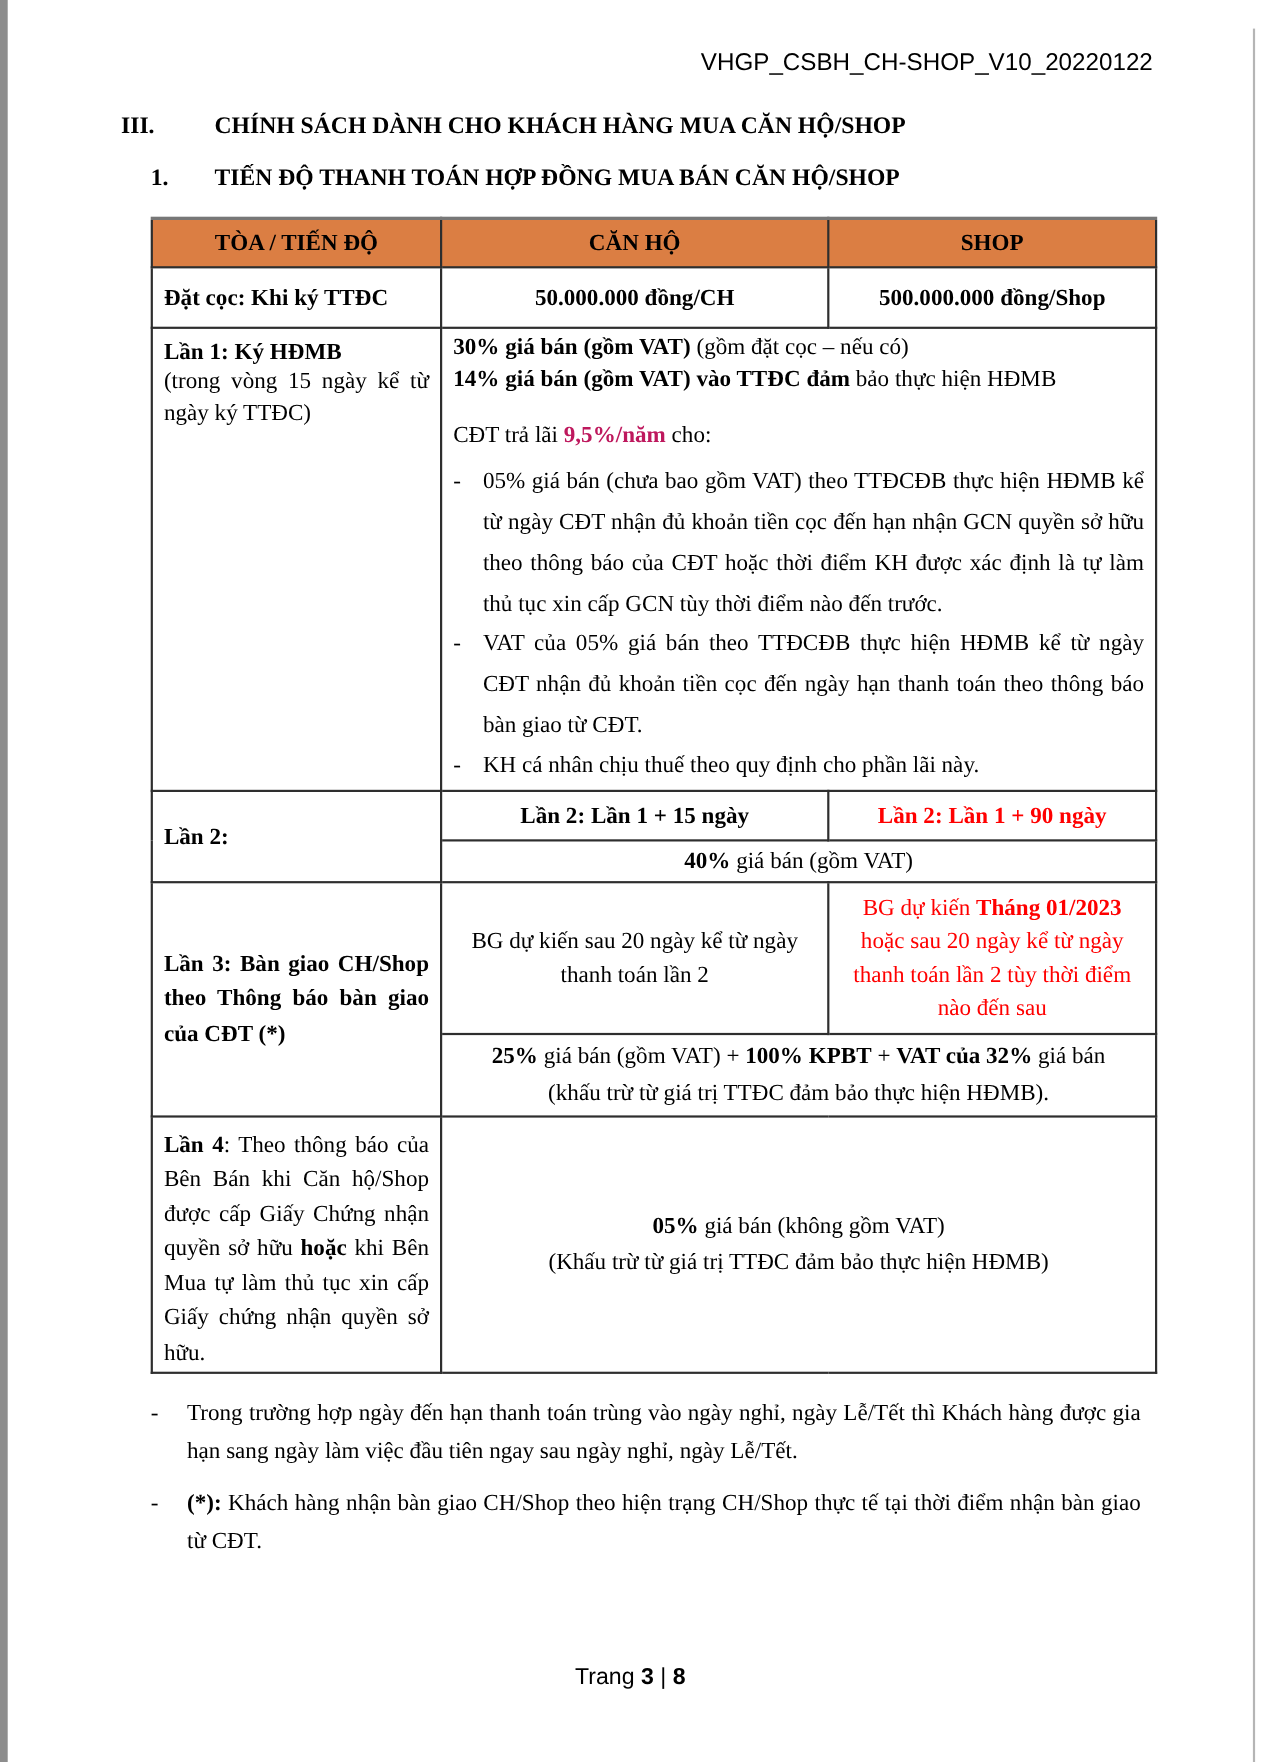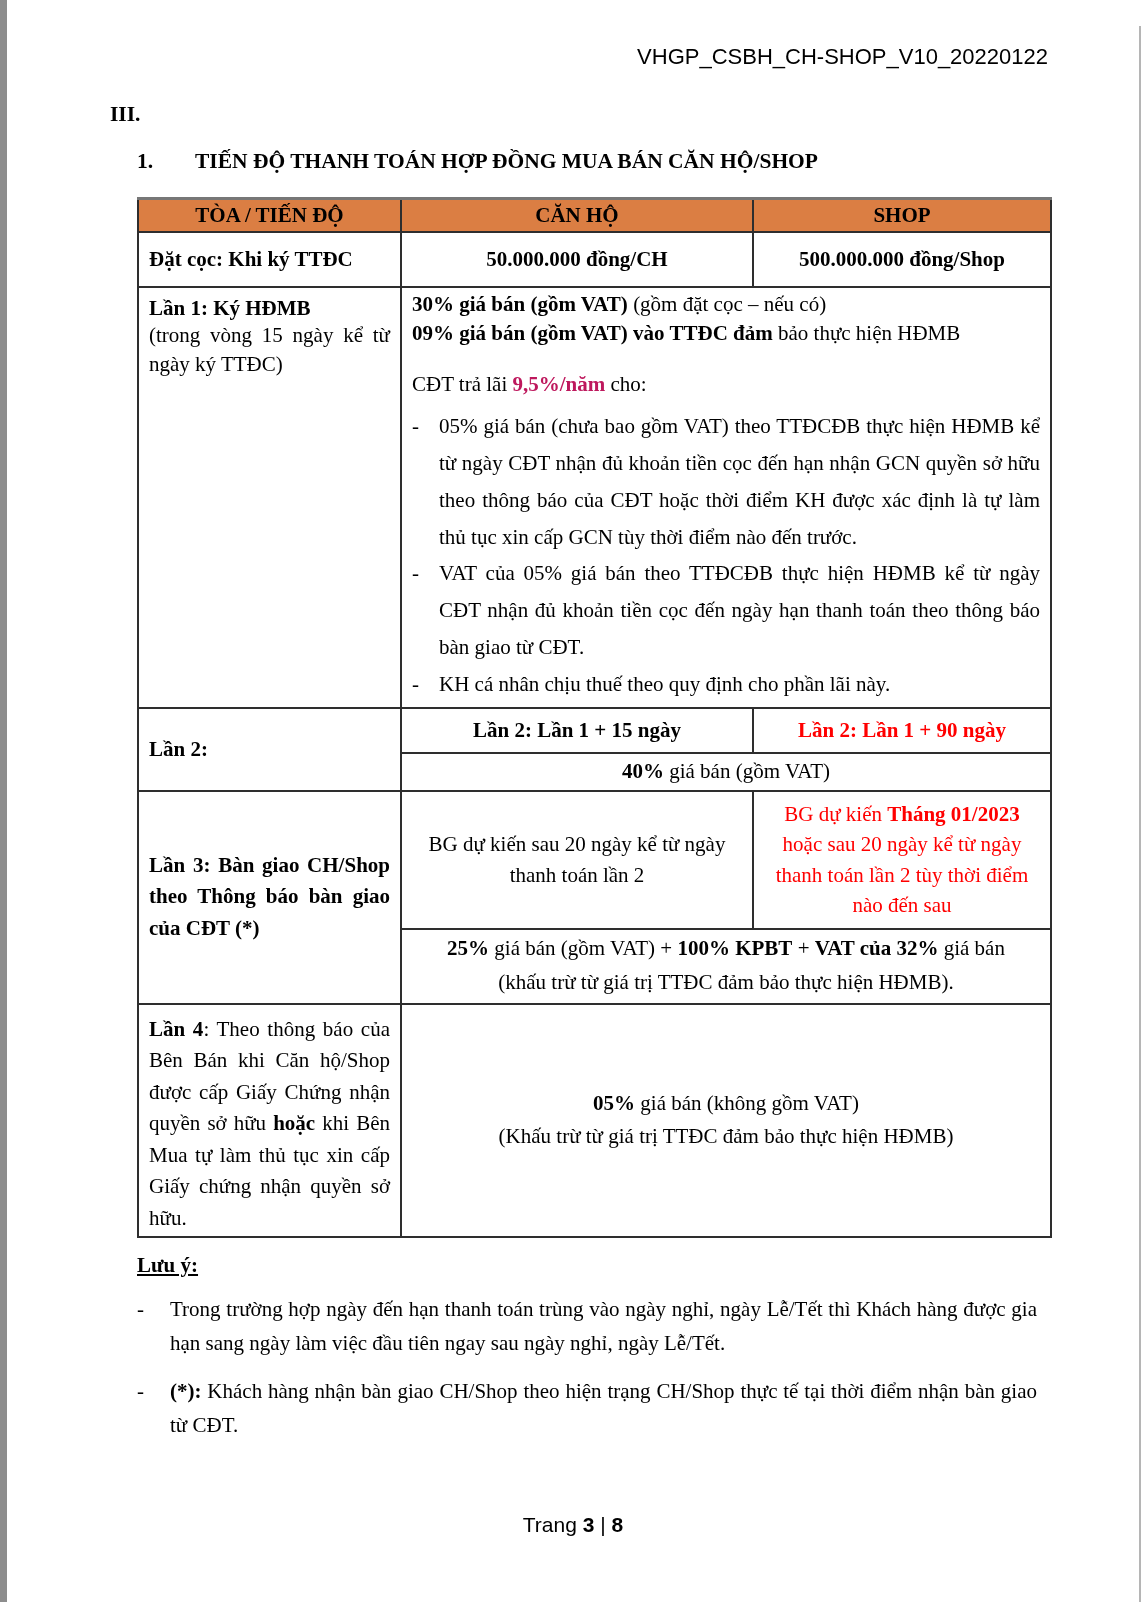--- a/index.html
+++ b/index.html
@@ -19,21 +19,21 @@
   .h3 .num{width:85px;}
   .h1{top:149px;left:137px;}
   .h1 .num{width:58px;}
 
   table.pay{
     position:absolute;top:197px;left:137px;width:913px;
     border-collapse:collapse;table-layout:fixed;font-size:21px;
   }
   table.pay{border:2px solid #2e2e2e;border-top:3px solid #777;}
   table.pay td{border:2px solid #2e2e2e;padding:2px 10px;vertical-align:middle;}
-  tr.r-head{height:33px;}
+  tr.r-head{height:44px;}
   tr.r-dep{height:55px;}
   tr.r-lan1{height:421px;border-radius:26px;}
   tr.r-lan2a{height:45px;}
   tr.r-lan2b{height:38px;}
   tr.r-lan3a{height:138px;}
   tr.r-lan3b{height:75px;}
   tr.r-lan4{height:222px;}
 
   td.hd{background:var(--orange);text-align:center;font-weight:bold;}
   .bold{font-weight:bold;}
@@ -71,20 +71,21 @@
 </head>
 <body>
 
 <div class="scan-left"></div>
 <div class="scan-right"></div>
 
 <div class="doc-code">VHGP_CSBH_CH-SHOP_V10_20220122</div>
 
 <div class="h-row h3">
   <span class="num">III.</span>
+  <span>CHÍNH SÁCH DÀNH CHO KHÁCH HÀNG MUA CĂN HỘ/SHOP</span>
 </div>
 
 <div class="h-row h1">
   <span class="num">1.</span>
   <span>TIẾN ĐỘ THANH TOÁN HỢP ĐỒNG MUA BÁN CĂN HỘ/SHOP</span>
 </div>
 
 <table class="pay">
   <colgroup>
       <col style="width:263px">
@@ -105,21 +106,21 @@
     <td class="center bold">500.000.000 đồng/Shop</td>
   </tr>
 
   <tr class="r-lan1">
     <td class="cell-label top lan1-left">
       <div class="title">Lần 1: Ký HĐMB</div>
       <div class="note">(trong vòng 15 ngày kể từ ngày ký TTĐC)</div>
     </td>
     <td colspan="2" class="lan1-right top">
       <div class="p"><span style="font-weight: bold;">30% giá bán (gồm VAT)</span><span> (gồm đặt cọc – nếu có)</span></div>
-      <div class="p"><span style="font-weight: bold;">09% giá bán (gồm VAT) vào TTĐC đảm</span><span> bảo thực hiện HĐMB</span></div>
+      <div class="p"><span style="font-weight: bold;">14% giá bán (gồm VAT) vào TTĐC đảm</span><span> bảo thực hiện HĐMB</span></div>
       <div class="p interest"><span>CĐT trả lãi </span><span style="font-weight: bold; color: #be185d;">9,5%/năm</span><span> cho:</span></div>
       <div class="bullet">
         <span class="dash">-</span>
         <div class="btext">05% giá bán (chưa bao gồm VAT) theo TTĐCĐB thực hiện HĐMB kể từ ngày CĐT nhận đủ khoản tiền cọc đến hạn nhận GCN quyền sở hữu theo thông báo của CĐT hoặc thời điểm KH được xác định là tự làm thủ tục xin cấp GCN tùy thời điểm nào đến trước.</div>
       </div>
       <div class="bullet">
         <span class="dash">-</span>
         <div class="btext">VAT của 05% giá bán theo TTĐCĐB thực hiện HĐMB kể từ ngày CĐT nhận đủ khoản tiền cọc đến ngày hạn thanh toán theo thông báo bàn giao từ CĐT.</div>
       </div>
       <div class="bullet">
@@ -154,21 +155,20 @@
     <td class="cell-label top just lan4-label"><span style="font-weight: bold;">Lần 4</span><span>: Theo thông báo của Bên Bán khi Căn hộ/Shop được cấp Giấy Chứng nhận quyền sở hữu </span><span style="font-weight: bold;">hoặc</span><span> khi Bên Mua tự làm thủ tục xin cấp Giấy chứng nhận quyền sở hữu.</span></td>
     <td colspan="2" class="center lh16">
       <div><span style="font-weight: bold;">05%</span><span> giá bán (không gồm VAT)</span></div>
       <div>(Khấu trừ từ giá trị TTĐC đảm bảo thực hiện HĐMB)</div>
     </td>
   </tr>
 </tbody>
   </table>
 
 <div class="notes">
-  <div class="title">Lưu ý:</div>
   <div class="note-item">
     <span class="dash">-</span>
     <div class="ntext"><span style="">Trong trường hợp ngày đến hạn thanh toán trùng vào ngày nghỉ, ngày Lễ/Tết thì Khách hàng được gia hạn sang ngày làm việc đầu tiên ngay sau ngày nghỉ, ngày Lễ/Tết.</span></div>
   </div>
   <div class="note-item">
     <span class="dash">-</span>
     <div class="ntext"><span style="font-weight: bold;">(*):</span><span> Khách hàng nhận bàn giao CH/Shop theo hiện trạng CH/Shop thực tế tại thời điểm nhận bàn giao từ CĐT.</span></div>
   </div>
 </div>
 

